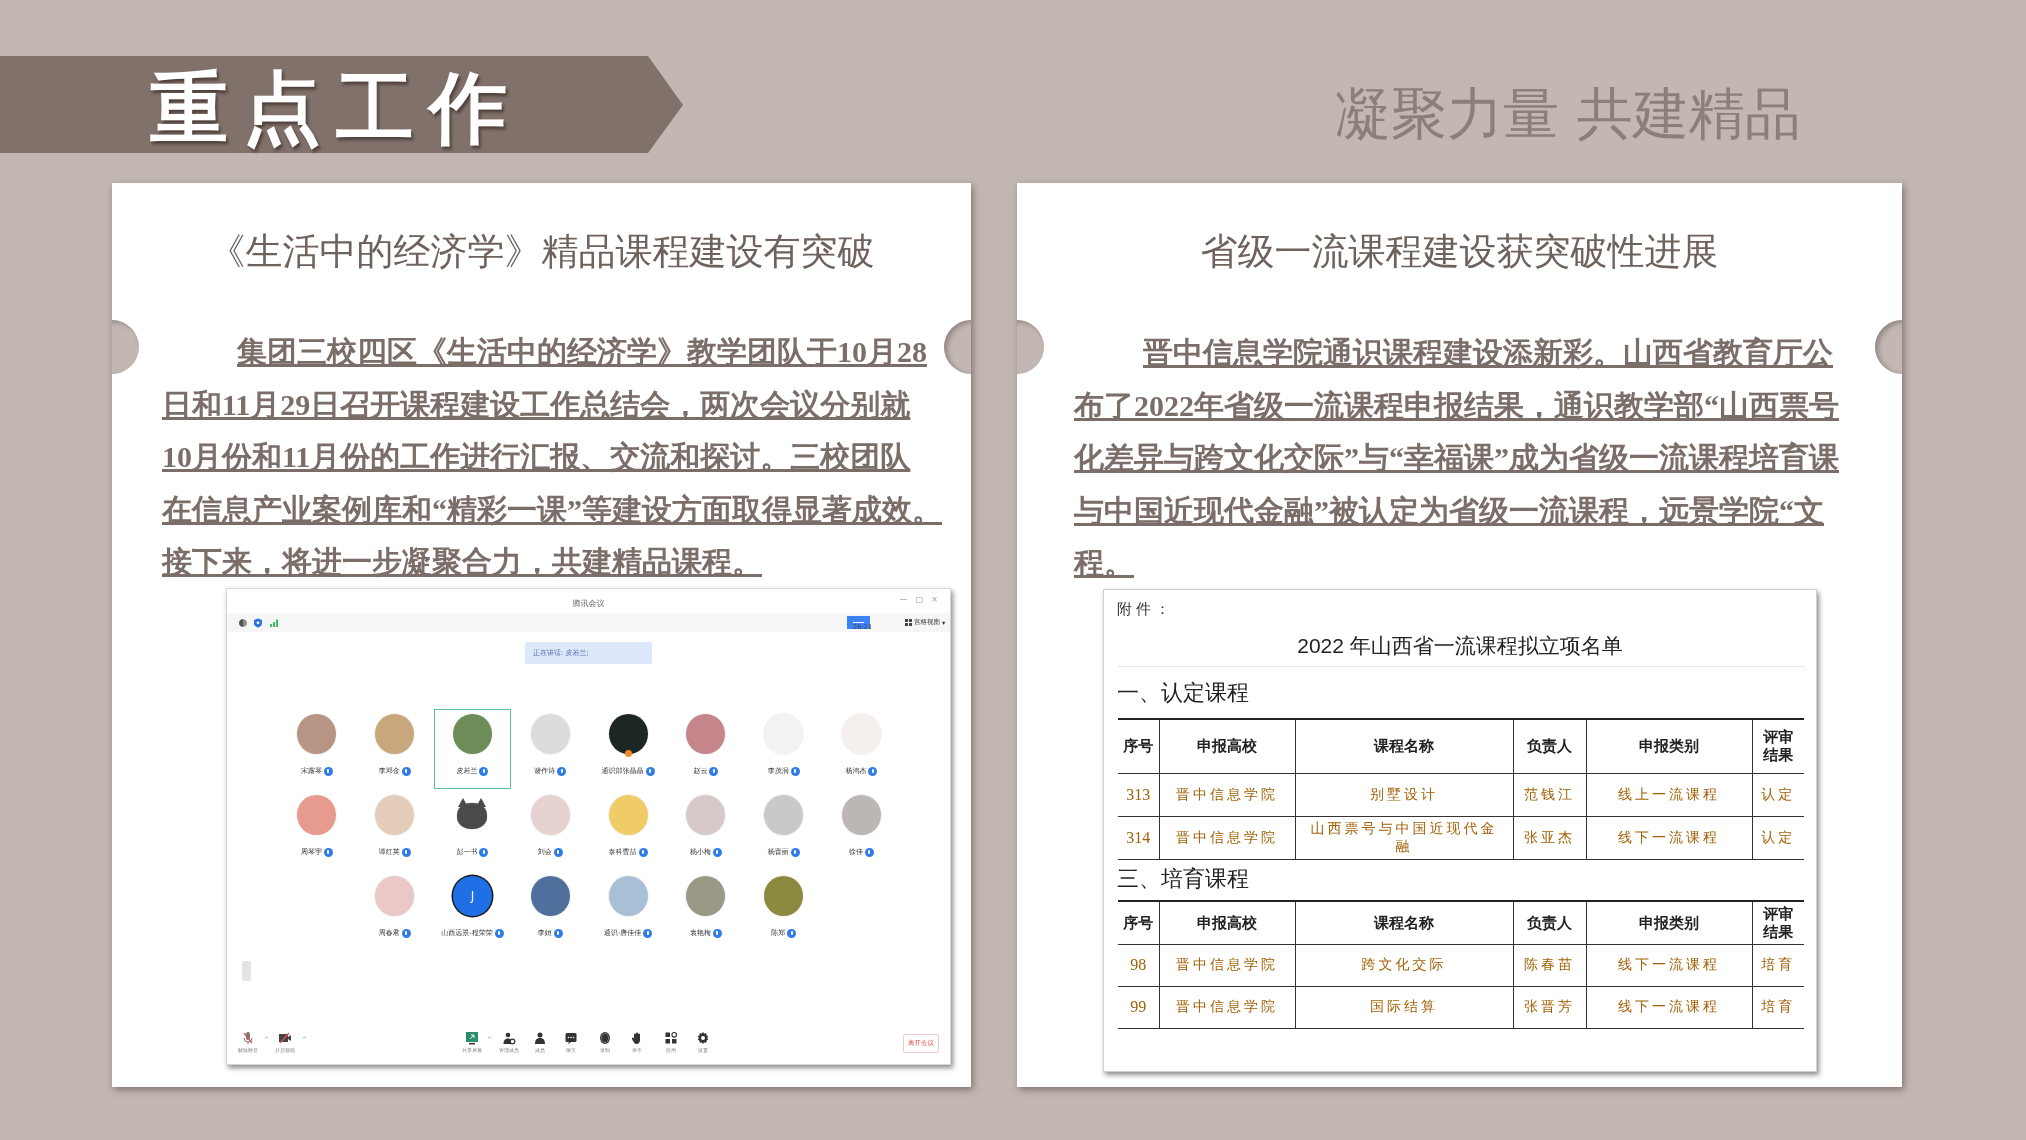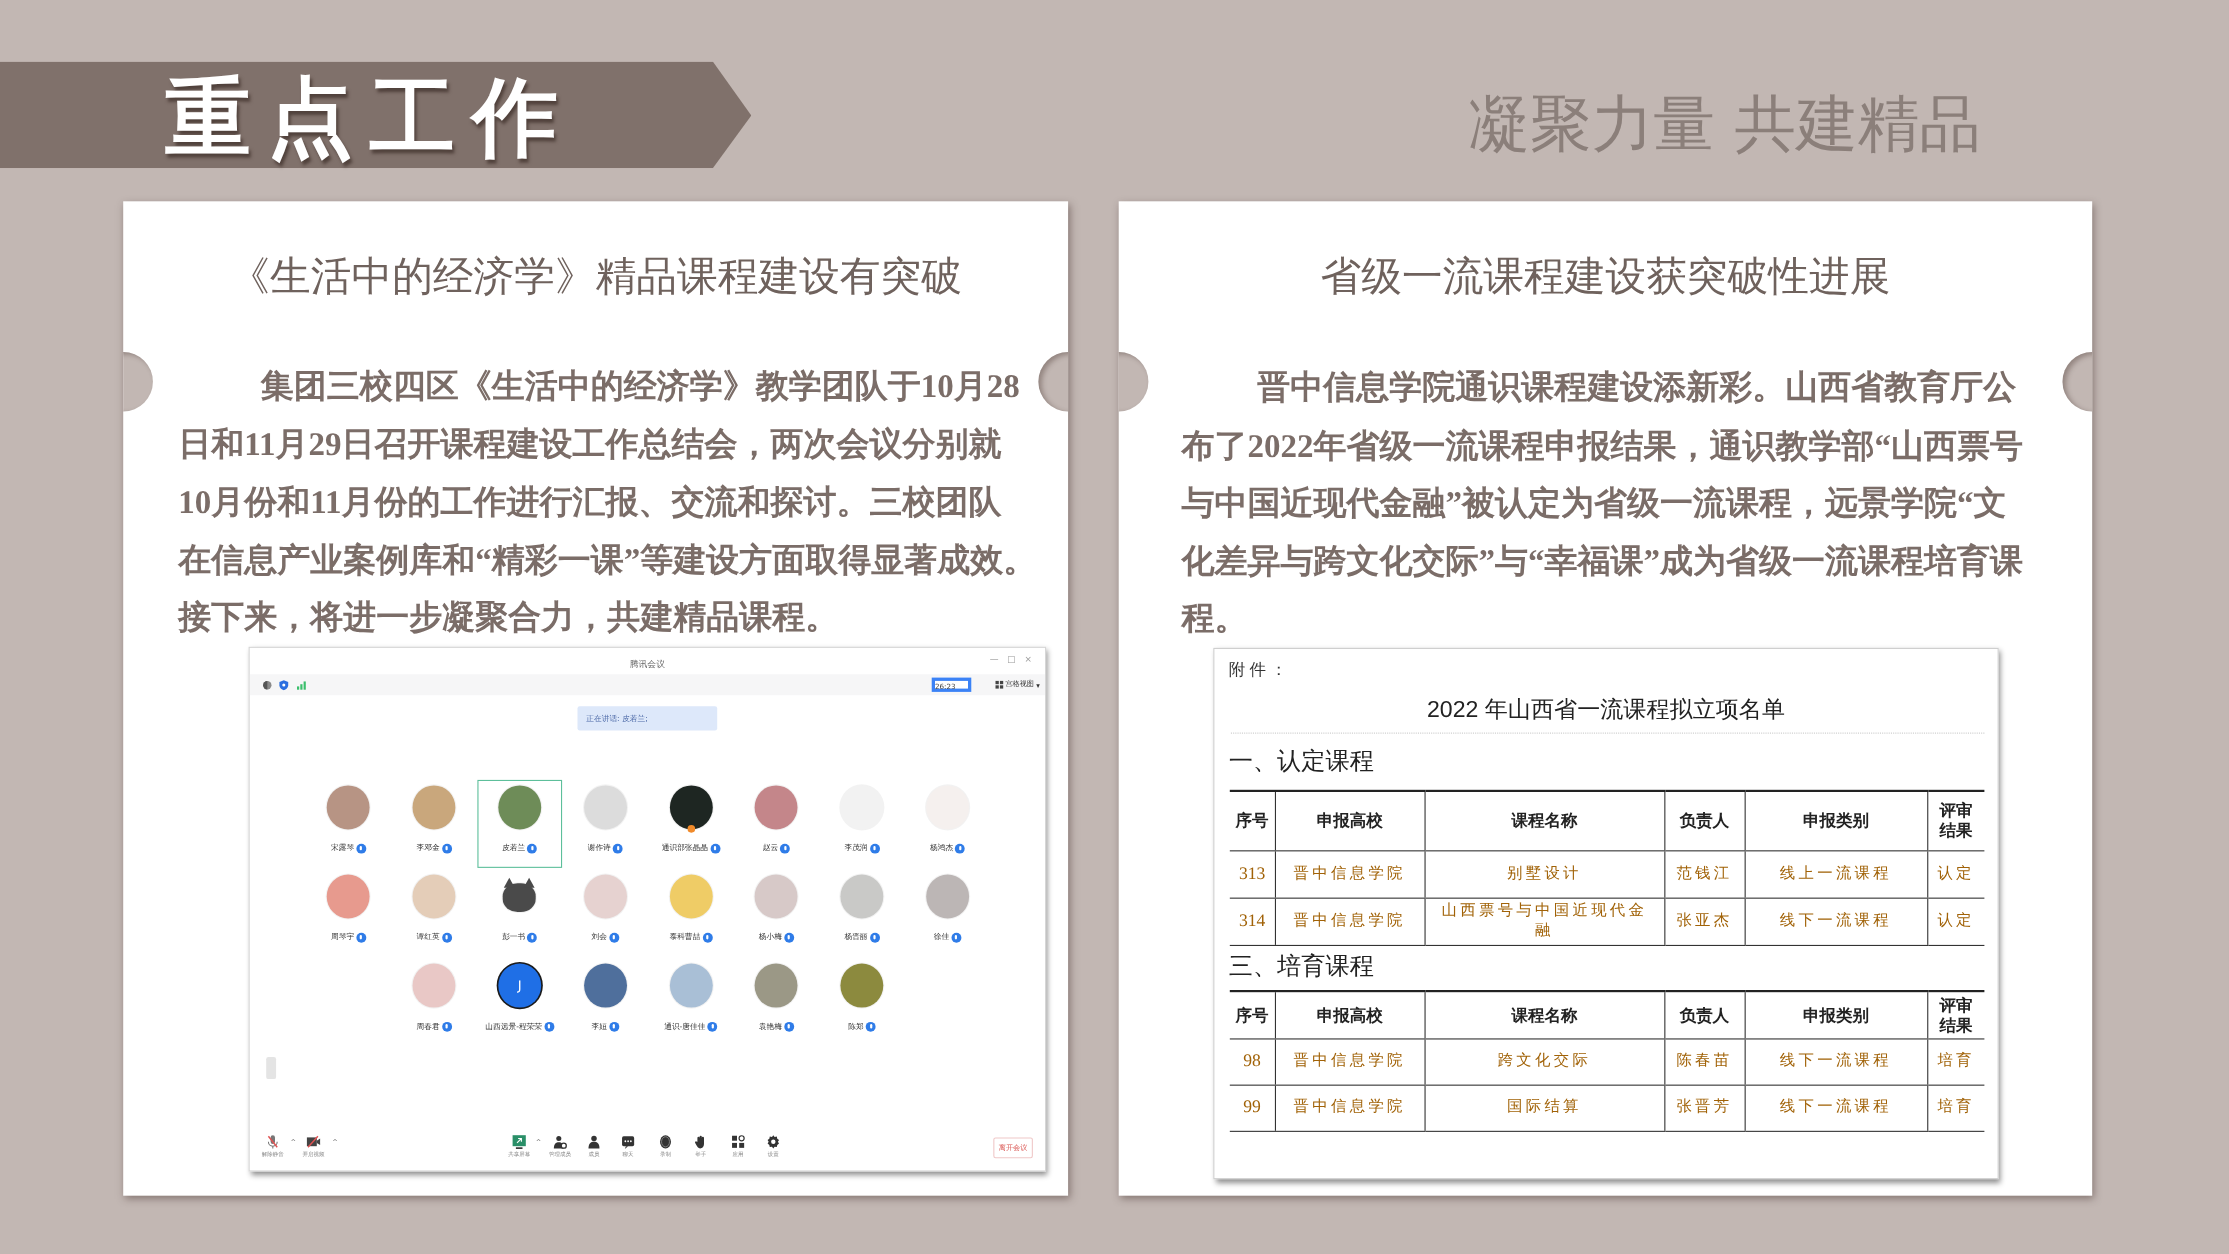--- a/index.html
+++ b/index.html
@@ -24,33 +24,33 @@
 .notch{position:absolute;top:137px;width:54px;height:54px;border-radius:50%;background:var(--bg);
   box-shadow:inset 3px 2px 5px rgba(60,40,35,.35);}
 .notch.l{left:-27px;}
 .notch.r{right:-27px;}
 .card-title{position:absolute;left:0;right:0;top:47px;height:44px;line-height:44px;text-align:center;
   font-family:"DejaVu Serif",serif;font-size:37px;color:var(--title);white-space:nowrap;}
 .para{position:absolute;top:143px;font-family:"Liberation Serif",serif;font-weight:bold;font-size:30px;
   line-height:52.5px;color:var(--text);}
 .card.left .para{left:50px;}
 .card.right .para{left:57px;top:144px;}
-.para .line{display:block;white-space:nowrap;}
+.para .line{display:block;white-space:nowrap;text-decoration:underline;}
 .card.left .para .line.first{padding-left:75px;}
 .card.right .para .line.first{padding-left:69px;}
 
 
 .meeting{position:absolute;left:66px;top:405px;width:725px;height:477px;background:#fff;
   border:1px solid #d6d6d6;box-shadow:2px 3px 5px rgba(0,0,0,.45);overflow:hidden;
   font-family:"DejaVu Sans",sans-serif;color:#333;margin-left:48px;}
 .m-title{position:absolute;top:10px;left:0;width:100%;text-align:center;font-size:8px;line-height:10px;color:#666;}
 .m-controls{position:absolute;top:6px;right:12px;display:flex;gap:8px;font-size:8px;line-height:10px;color:#999;}
 .m-toolbar{position:absolute;top:24px;left:0;width:100%;height:19px;background:#f6f6f7;}
 .m-toolbar .ti{position:absolute;top:5px;width:10px;height:10px;}
-.m-timer{position:absolute;left:620px;top:3px;width:36px;height:13px;border:3px solid #3b82f6;background:#fff;
+.m-timer{position:absolute;left:620px;top:3px;width:23px;height:13px;border:6px solid #3b82f6;background:#fff;
   font-size:6.5px;line-height:11px;color:#444;}
 .m-view{position:absolute;left:654px;top:3px;height:13px;display:flex;align-items:center;gap:2px;font-size:6.5px;color:#333;padding-left:24px;}
 .grid-ico{width:7px;height:7px;display:grid;grid-template-columns:3px 3px;gap:1px;}
 .grid-ico i{display:block;background:#444;}
 .m-more{position:absolute;left:706px;top:4px;font-size:7px;color:#888;}
 .m-speaking{position:absolute;left:298px;top:53px;width:127px;height:22px;background:#dde8fa;border-radius:2px;
   font-size:7px;line-height:22px;padding-left:8px;color:#4d6aa8;white-space:nowrap;}
 .m-grid{position:absolute;left:51px;top:125px;display:grid;grid-template-columns:repeat(8,77.8px);grid-auto-rows:81px;}
 .p-cell{display:flex;flex-direction:column;align-items:center;}
 .p-cell.row3start{grid-column-start:2;}
@@ -407,22 +407,22 @@
   </div>
 </div>
 
 <div class="card right">
   <div class="notch l"></div>
   <div class="notch r"></div>
   <div class="card-title">省级一流课程建设获突破性进展</div>
   <div class="para">
     <span class="line first">晋中信息学院通识课程建设添新彩。山西省教育厅公</span>
     <span class="line">布了2022年省级一流课程申报结果，通识教学部“山西票号</span>
+    <span class="line">化差异与跨文化交际”与“幸福课”成为省级一流课程培育课</span>
     <span class="line">与中国近现代金融”被认定为省级一流课程，远景学院“文</span>
-    <span class="line">化差异与跨文化交际”与“幸福课”成为省级一流课程培育课</span>
     <span class="line">程。</span>
   </div>
 
   <div class="doc">
     <div class="doc-attach">附件：</div>
     <div class="doc-title">2022 年山西省一流课程拟立项名单</div>
     <div class="doc-rule"></div>
 
     <div class="doc-h h1">一、认定课程</div>
     <table class="t1">

